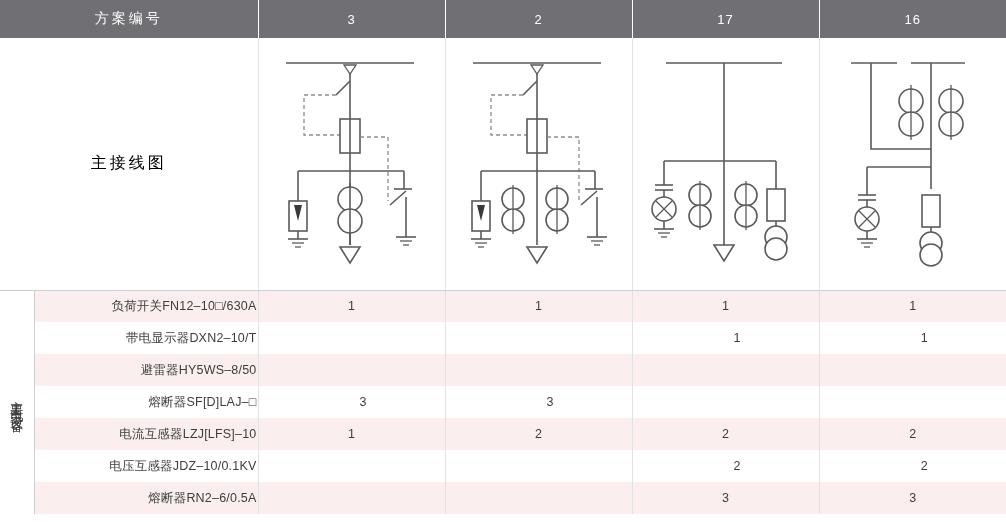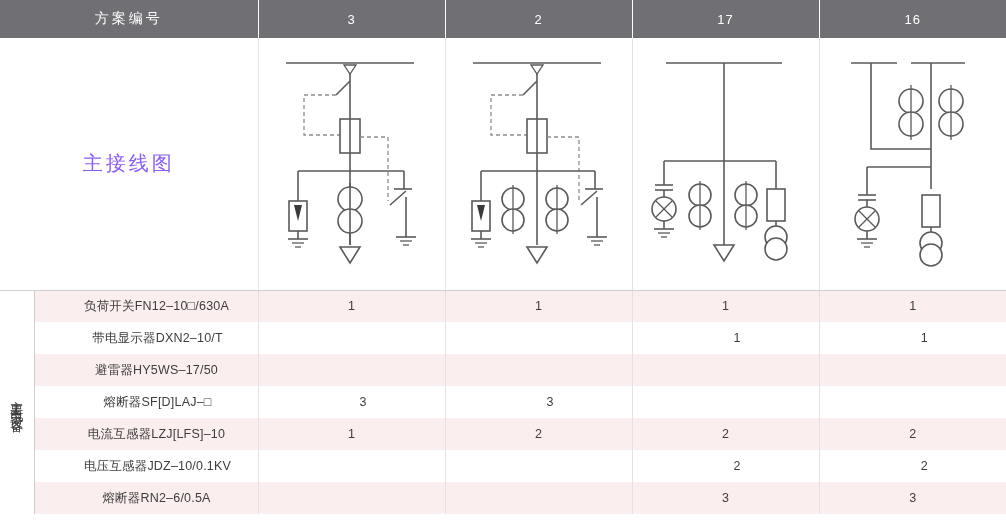--- a/index.html
+++ b/index.html
@@ -36,21 +36,21 @@
   tr.diagram-row td {
     height: 252px;
     border-right: 1px solid #e2e2e2;
     border-bottom: 1px solid #cfcfcf;
     background: #ffffff;
     vertical-align: middle;
     text-align: center;
   }
   tr.diagram-row td:last-child { border-right: none; }
   td.diagram-title {
-    font-size: 20px; color: #8b5cf6; letter-spacing: 3px;
+    font-size: 16px; color: #000000; letter-spacing: 3px;
   }
   .dgm { display: block; margin: 0 auto; }
 
   
   td.vert-head {
     width: 34px;
     border-right: 1px solid #cfcfcf;
     background: #ffffff;
     text-align: center;
     vertical-align: middle;
@@ -60,21 +60,21 @@
     writing-mode: vertical-rl;
     text-orientation: upright;
     font-size: 13px;
     color: #3c3c3c;
     letter-spacing: 4px;
     line-height: 1;
     margin: 0 auto;
   }
   tr.eq-row td { height: 32px; font-size: 12.5px; color: #3d3d3d; }
   td.eq-name {
-    text-align: center;
+    text-align: right;
     padding-left: 22px;
     border-right: 1px solid #e2e2e2;
     letter-spacing: 0.2px;
   }
   td.eq-val {
     text-align: center;
     border-right: 1px solid #e2e2e2;
     color: #4a4a4a;
   }
   td.eq-val:last-child { border-right: none; }
@@ -287,21 +287,21 @@
       <td class="eq-val">1</td>
     </tr>
     <tr class="eq-row even">
       <td class="eq-name">带电显示器DXN2–10/T</td>
       <td class="eq-val"></td>
       <td class="eq-val"></td>
       <td class="eq-val">1</td>
       <td class="eq-val">1</td>
     </tr>
     <tr class="eq-row odd">
-      <td class="eq-name">避雷器HY5WS–17/50</td>
+      <td class="eq-name">避雷器HY5WS–8/50</td>
       <td class="eq-val"></td>
       <td class="eq-val"></td>
       <td class="eq-val"></td>
       <td class="eq-val"></td>
     </tr>
     <tr class="eq-row even">
       <td class="eq-name">熔断器SF[D]LAJ–□</td>
       <td class="eq-val">3</td>
       <td class="eq-val">3</td>
       <td class="eq-val"></td>

